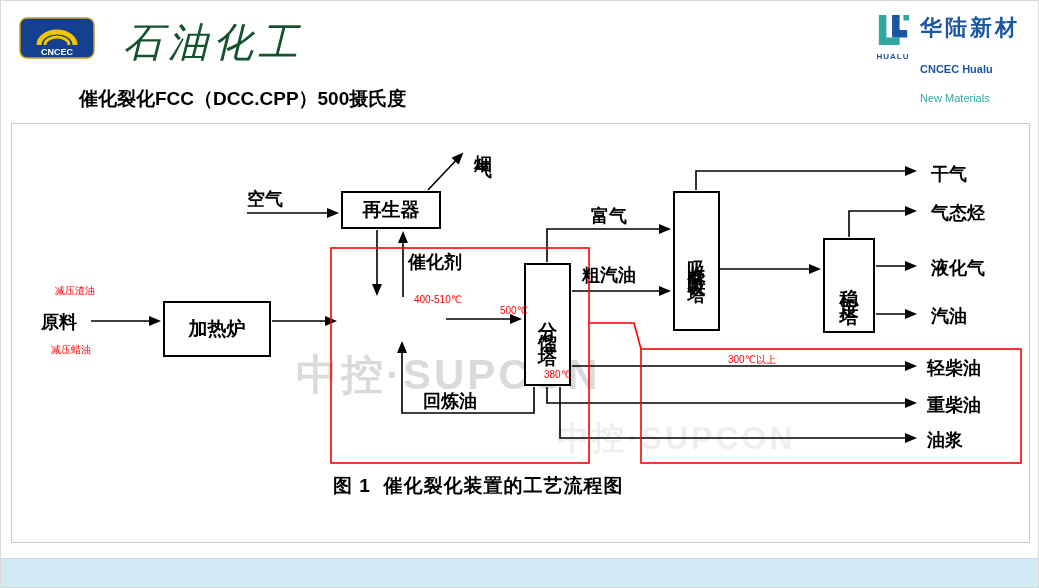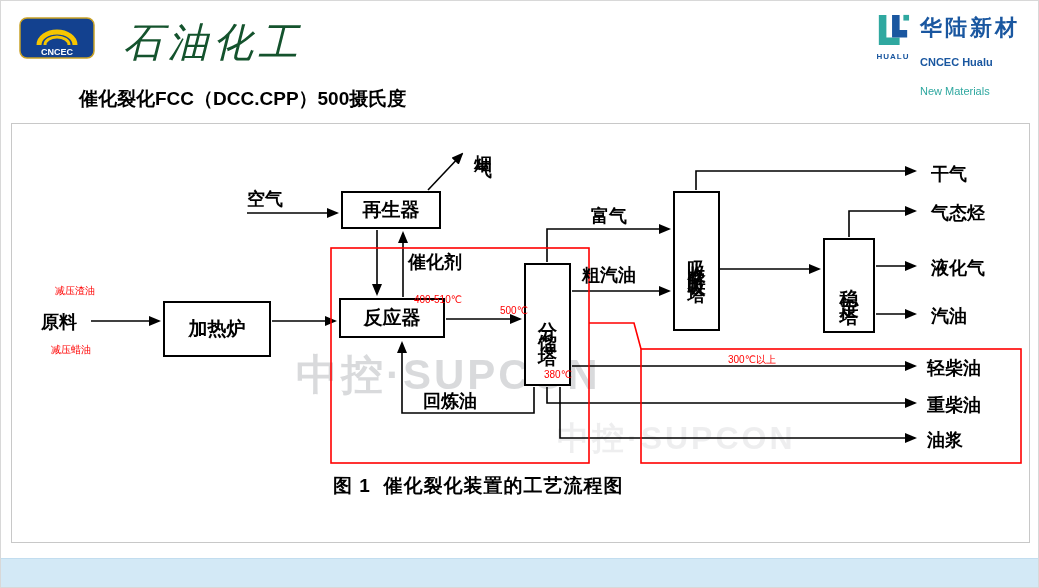--- a/index.html
+++ b/index.html
@@ -9,21 +9,21 @@
     border:1px solid #d8d8d8;overflow:hidden;
     font-family:"Liberation Sans","DejaVu Sans",sans-serif;color:#000;
   }
   
   .header-left{position:absolute;left:18px;top:14px;display:flex;align-items:center;gap:28px;z-index:6}
   .brand-green{font-size:40px;font-weight:400;font-style:italic;color:#14532d;letter-spacing:5px;white-space:nowrap}
   .header-right{position:absolute;right:18px;top:12px;display:flex;gap:9px;z-index:6}
   .hualu-icon-wrap{display:flex;flex-direction:column;align-items:center}
   .hualu-icon-caption{font-size:8px;font-weight:700;color:#1a57a0;letter-spacing:1px;margin-top:1px}
   .hualu-text .cn{font-size:22px;font-weight:700;color:#1a57a0;letter-spacing:3px;white-space:nowrap}
-  .hualu-text .en1{font-size:11px;font-weight:700;color:#1a57a0;margin-top:13px;white-space:nowrap}
+  .hualu-text .en1{font-size:11px;font-weight:700;color:#1a57a0;margin-top:20px;white-space:nowrap}
   .hualu-text .en2{font-size:11px;font-weight:400;color:#2fa8a0;margin-top:17px;white-space:nowrap}
   .doc-title{position:absolute;left:78px;top:85px;font-size:19px;font-weight:700;color:#000;z-index:6;white-space:nowrap}
   
   .panel{position:absolute;left:10px;top:122px;width:1019px;height:420px;border:1px solid #c8c8c8;background:#fff;z-index:0}
   .watermark{position:absolute;color:#8a8f94;font-weight:700;z-index:1;white-space:nowrap;letter-spacing:3px;pointer-events:none}
   .wm1{left:295px;top:346px;font-size:42px;opacity:.32}
   .wm2{left:556px;top:416px;font-size:32px;opacity:.14}
   svg.lines{position:absolute;left:0;top:0;z-index:2;pointer-events:none}
   .box{
     position:absolute;border:2px solid #000;background:#fff;z-index:3;
@@ -107,21 +107,20 @@
     </g>
     <g stroke="#ff0000" stroke-width="1.6" fill="none">
       <rect x="330" y="247" width="258" height="215"></rect>
       <rect x="640" y="348" width="380" height="114"></rect>
       <polyline points="588,322 633,322 640,348"></polyline>
     </g>
   </svg>
 
   <div class="box" style="left:340px;top:190px;width:100px;height:38px">再生器</div>
   <div class="box" style="left:162px;top:300px;width:108px;height:56px">加热炉</div>
-  <div class="box" style="left:338px;top:297px;width:106px;height:40px">反应器</div>
   <div class="box vert" style="left:523px;top:262px;width:47px;height:123px;letter-spacing:12px">分馏塔</div>
   <div class="box vert" style="left:672px;top:190px;width:47px;height:140px;letter-spacing:6px;font-size:18px">吸收解吸塔</div>
   <div class="box vert" style="left:822px;top:237px;width:52px;height:95px;letter-spacing:8px">稳定塔</div>
 
   <div class="lbl" style="left:246px;top:186px">空气</div>
   <div class="lbl vert" style="left:470px;top:140px">烟气</div>
   <div class="lbl" style="left:407px;top:249px">催化剂</div>
   <div class="lbl" style="left:40px;top:309px">原料</div>
   <div class="lbl" style="left:590px;top:203px">富气</div>
   <div class="lbl" style="left:581px;top:262px">粗汽油</div>

